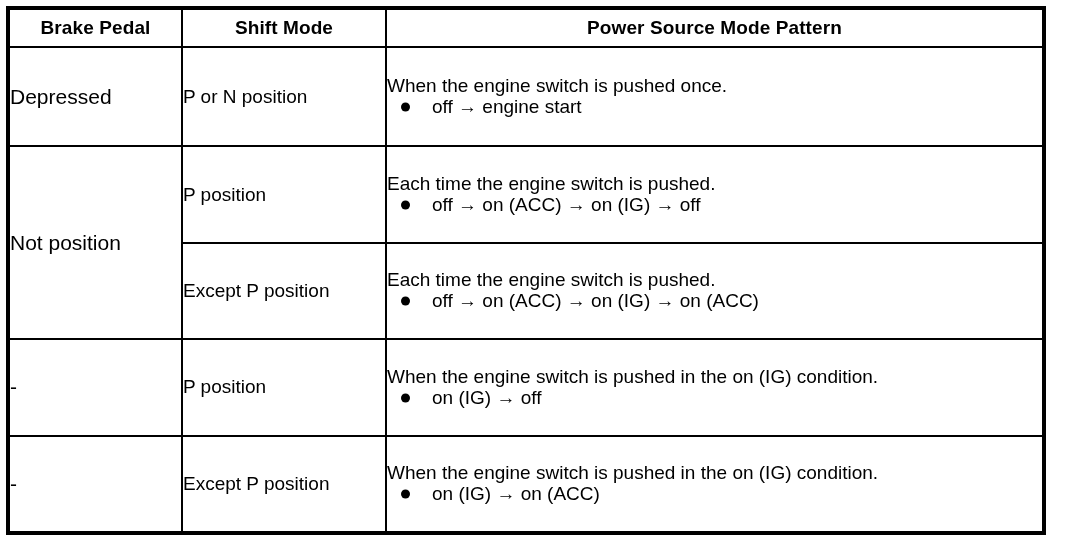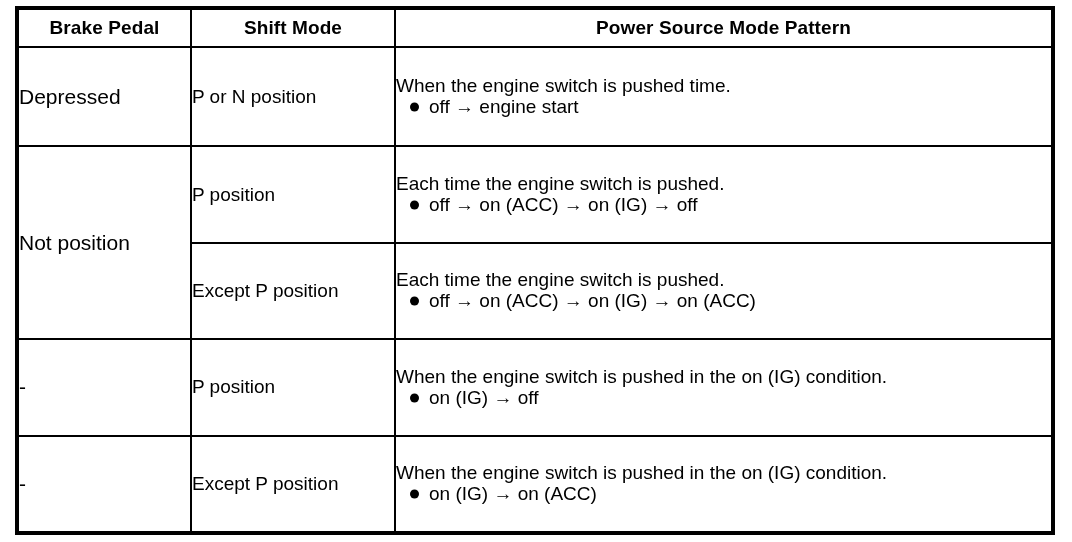--- a/index.html
+++ b/index.html
@@ -10,21 +10,21 @@
   body {
     width: 1072px;
     height: 542px;
     font-family: "Liberation Sans", sans-serif;
     color: #000000;
     overflow: hidden;
   }
 
   .table-wrap {
     position: absolute;
-    left: 15px;
+    left: 6px;
     top: 6px;
     width: 1036px;
     height: 427px;
   }
 
   table.spec {
     border-collapse: collapse;
     table-layout: fixed;
     width: 1036px;
     height: 529px;
@@ -73,21 +73,21 @@
 
   .pattern-sentence {
     display: block;
     line-height: 1.12;
     margin-top: 1px;
   }
 
   .pattern-bullet {
     display: block;
     margin-bottom: 2px;
-    padding-left: 33px;
+    padding-left: 45px;
     position: relative;
     line-height: 1.12;
     white-space: nowrap;
   }
   .pattern-bullet .dot {
     position: absolute;
     left: 14px;
     top: 50%;
     transform: translateY(-50%);
     width: 9px;
@@ -120,21 +120,21 @@
         <th>Shift Mode</th>
         <th>Power Source Mode Pattern</th>
       </tr>
     </thead>
     <tbody>
 
       <tr class="r1">
         <td class="cond">Depressed</td>
         <td class="lever">P or N position</td>
         <td class="pattern">
-          <span class="pattern-sentence">When the engine switch is pushed time.</span>
+          <span class="pattern-sentence">When the engine switch is pushed once.</span>
           <span class="pattern-bullet">
             <span class="dot"></span>
             <span>off → engine start</span>
           </span>
         </td>
       </tr>
 
       <tr class="r2">
         <td class="cond" rowspan="2">Not position</td>
         <td class="lever">P position</td>

